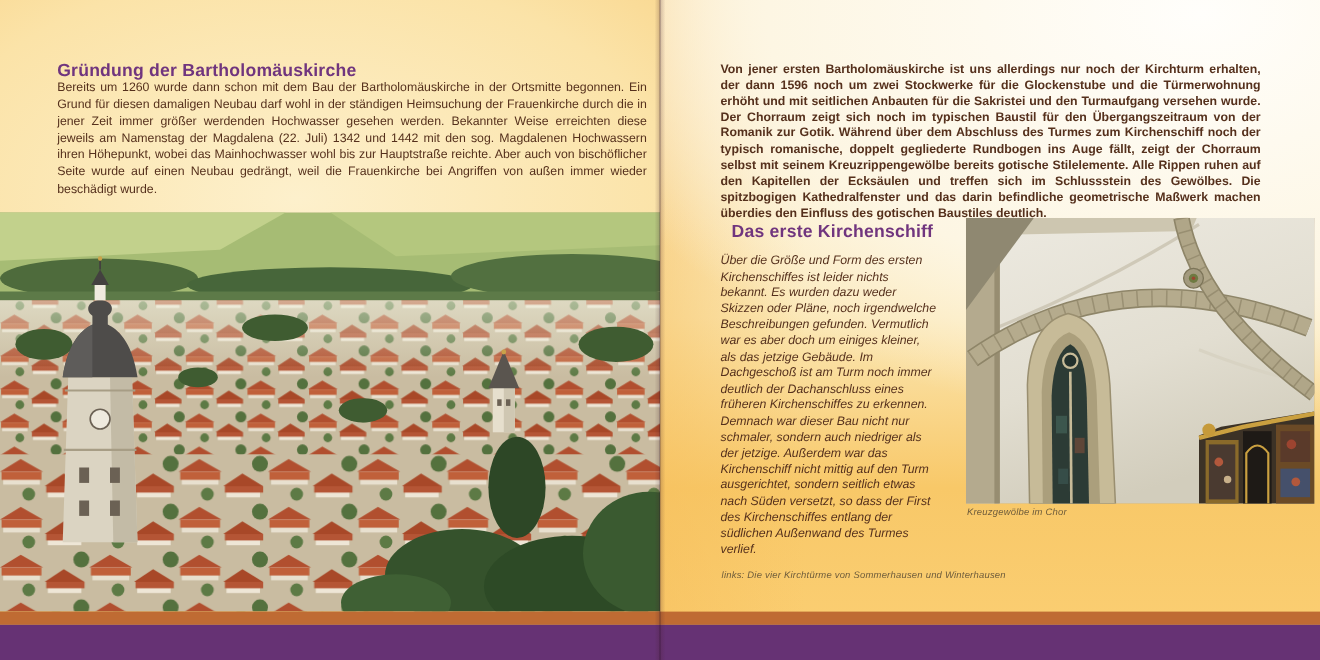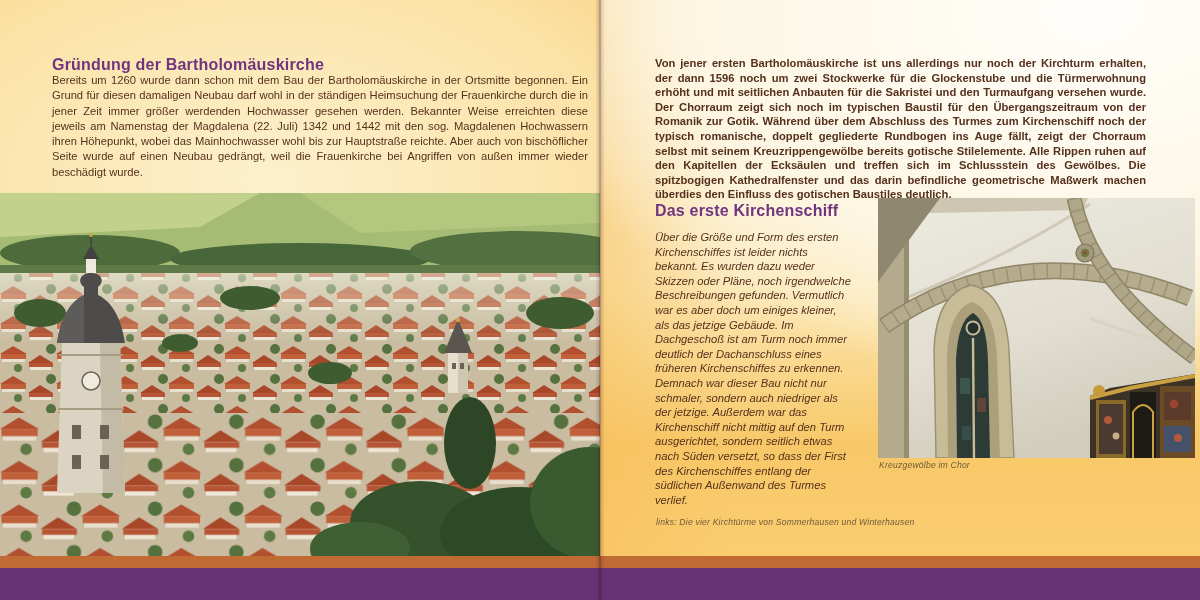--- a/index.html
+++ b/index.html
@@ -26,21 +26,21 @@
     position:absolute;margin:0;
     font-size:16px;font-weight:bold;letter-spacing:0.2px;
   }
   p.body{
     position:absolute;margin:0;
     font-size:11.2px;line-height:15.3px;text-align:justify;
   }
   #left-heading{left:52px;top:56px;}
   #left-body{left:52px;top:73px;width:536px;}
   #right-body{left:55px;top:56px;width:491px;line-height:14.6px;font-weight:bold;}
-  #right-heading{left:55px;top:202px;}
+  #right-heading{left:65px;top:202px;}
   #right-col{left:55px;top:230px;width:198px;text-align:left;line-height:14.6px;font-style:italic;}
   .photo{position:absolute;overflow:hidden;box-shadow:inset 0 0 14px rgba(60,40,20,0.18);}
   #town-photo{left:0;top:193px;width:600px;height:363px;}
   #vault-photo{left:278px;top:198px;width:317px;height:260px;}
   .caption{
     position:absolute;margin:0;
     font-size:8.6px;font-style:italic;color:#6e5c3b;letter-spacing:0.2px;
   }
   #vault-caption{left:279px;top:460px;}
   #page-caption{left:56px;top:517px;}

